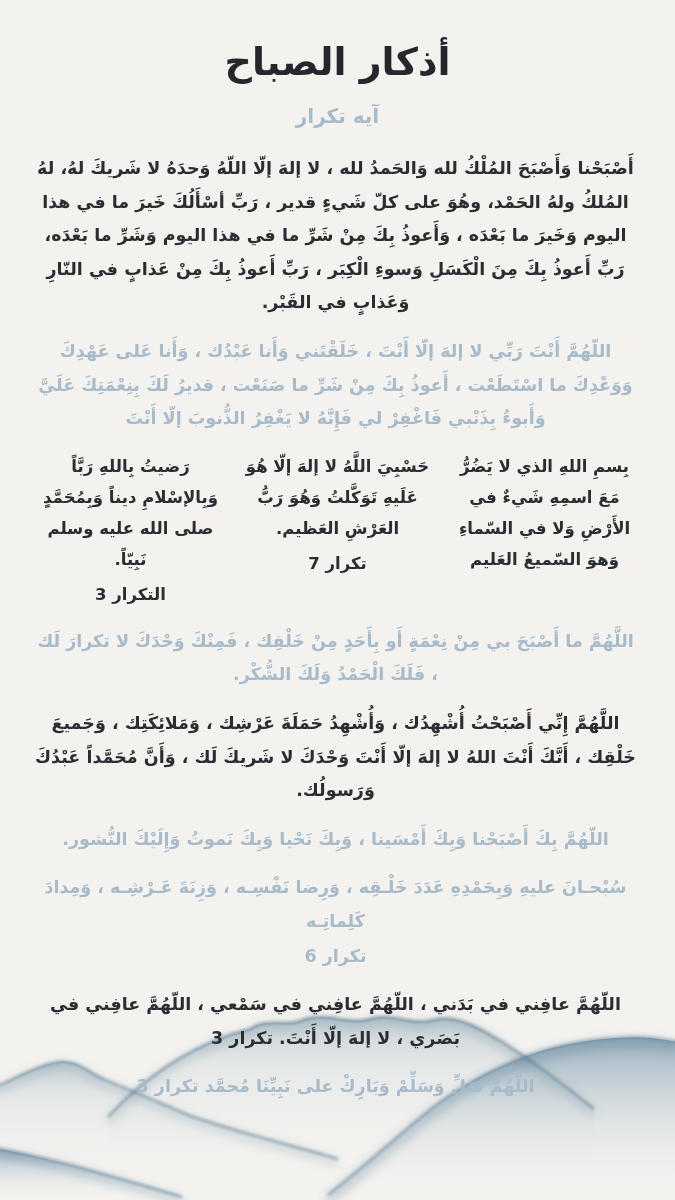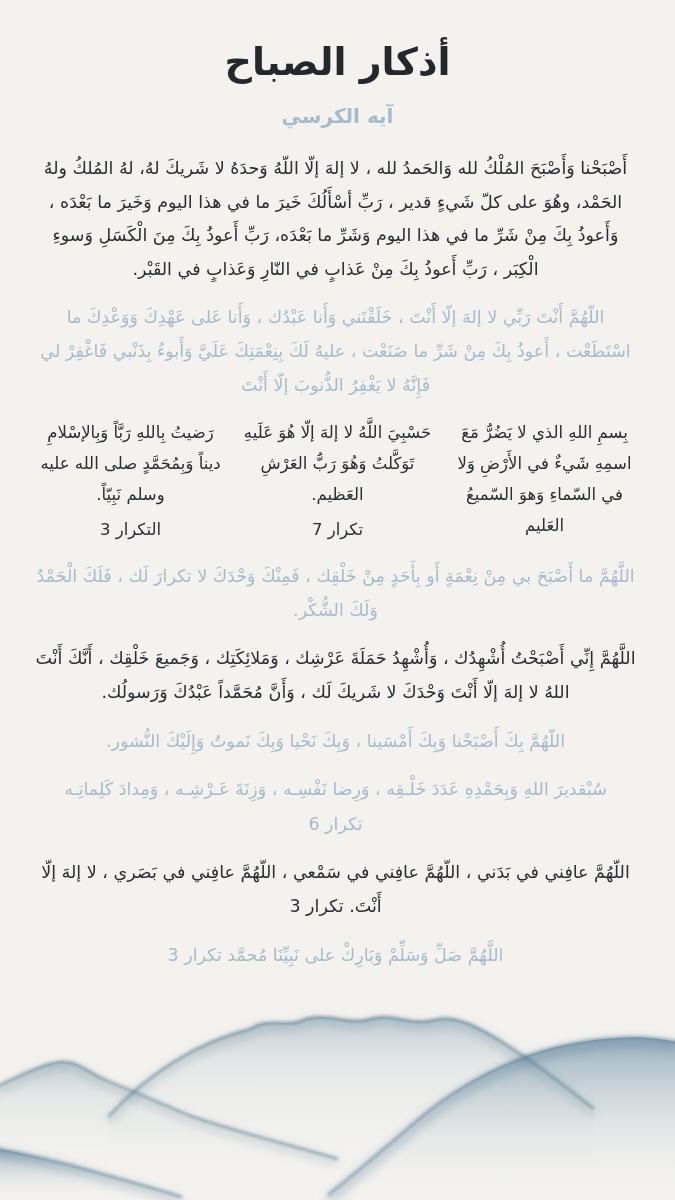--- a/index.html
+++ b/index.html
@@ -37,35 +37,35 @@
     display: flex;
     justify-content: center;
     gap: 135px;
     color: #a7bbca;
     font-size: 20px;
     font-weight: bold;
     margin-bottom: 24px;
   }
   .dhikr {
     font-size: 17.5px;
-    font-weight: normal;
+    font-weight: bold;
     line-height: 1.92;
     margin: 0 4px 15px 0;
   }
   .dhikr.dark  { color: #2a2d32; }
   .dhikr.light { color: #a7bbca; }
   .columns {
     display: flex;
     gap: 14px;
     margin: 2px 0 15px 0;
   }
   .col {
     flex: 1;
     font-size: 16.5px;
-    font-weight: normal;
+    font-weight: bold;
     line-height: 1.88;
     color: #2a2d32;
     text-align: center;
   }
   .col .repeat { margin-top: 4px; }
   .repeat-line { margin-top: 1px; }
   .mountains {
     position: absolute;
     left: 0;
     bottom: 0;
@@ -77,26 +77,26 @@
 </style>
 </head>
 <body>
 
 <div class="page">
   <div class="content">
 
     <h1 class="title">أذكار الصباح</h1>
 
     <div class="subtitle-row">
-      <span>آيه الكرسي</span>
+      <span>آيه تكرار</span>
     </div>
 
     <p class="dhikr dark">أَصْبَحْنا وَأَصْبَحَ المُلْكُ لله وَالحَمدُ لله ، لا إلهَ إلّا اللّهُ وَحدَهُ لا شَريكَ لهُ، لهُ المُلكُ ولهُ الحَمْد، وهُوَ على كلّ شَيءٍ قدير ، رَبِّ أسْأَلُكَ خَيرَ ما في هذا اليوم وَخَيرَ ما بَعْدَه ، وَأَعوذُ بِكَ مِنْ شَرِّ ما في هذا اليوم وَشَرِّ ما بَعْدَه، رَبِّ أَعوذُ بِكَ مِنَ الْكَسَلِ وَسوءِ الْكِبَر ، رَبِّ أَعوذُ بِكَ مِنْ عَذابٍ في النّارِ وَعَذابٍ في القَبْر.</p>
 
-    <p class="dhikr light">اللّهُمَّ أَنْتَ رَبِّي لا إلهَ إلّا أَنْتَ ، خَلَقْتَني وَأَنا عَبْدُك ، وَأَنا عَلى عَهْدِكَ وَوَعْدِكَ ما اسْتَطَعْت ، أَعوذُ بِكَ مِنْ شَرِّ ما صَنَعْت ، عليهُ لَكَ بِنِعْمَتِكَ عَلَيَّ وَأَبوءُ بِذَنْبي فَاغْفِرْ لي فَإِنَّهُ لا يَغْفِرُ الذُّنوبَ إلّا أَنْتَ</p>
+    <p class="dhikr light">اللّهُمَّ أَنْتَ رَبِّي لا إلهَ إلّا أَنْتَ ، خَلَقْتَني وَأَنا عَبْدُك ، وَأَنا عَلى عَهْدِكَ وَوَعْدِكَ ما اسْتَطَعْت ، أَعوذُ بِكَ مِنْ شَرِّ ما صَنَعْت ، قديرُ لَكَ بِنِعْمَتِكَ عَلَيَّ وَأَبوءُ بِذَنْبي فَاغْفِرْ لي فَإِنَّهُ لا يَغْفِرُ الذُّنوبَ إلّا أَنْتَ</p>
 
     <div class="columns">
       <div class="col">
         <div>بِسمِ اللهِ الذي لا يَضُرُّ مَعَ اسمِهِ شَيءٌ في الأَرْضِ وَلا في السّماءِ وَهوَ السّميعُ العَليم</div>
         <div class="repeat"></div>
       </div>
       <div class="col">
         <div>حَسْبِيَ اللَّهُ لا إلهَ إلّا هُوَ عَلَيهِ تَوَكَّلتُ وَهُوَ رَبُّ العَرْشِ العَظيم.</div>
         <div class="repeat">تكرار 7</div>
       </div>
@@ -107,21 +107,21 @@
     </div>
 
     <p class="dhikr light">اللَّهُمَّ ما أَصْبَحَ بي مِنْ نِعْمَةٍ أَو بِأَحَدٍ مِنْ خَلْقِك ، فَمِنْكَ وَحْدَكَ لا تكرارَ لَك ، فَلَكَ الْحَمْدُ وَلَكَ الشُّكْر.</p>
 
     <p class="dhikr dark">اللَّهُمَّ إِنِّي أَصْبَحْتُ أُشْهِدُك ، وَأُشْهِدُ حَمَلَةَ عَرْشِك ، وَمَلائِكَتِك ، وَجَميعَ خَلْقِك ، أَنَّكَ أَنْتَ اللهُ لا إلهَ إلّا أَنْتَ وَحْدَكَ لا شَريكَ لَك ، وَأَنَّ مُحَمَّداً عَبْدُكَ وَرَسولُك.</p>
 
     <p class="dhikr light">اللّهُمَّ بِكَ أَصْبَحْنا وَبِكَ أَمْسَينا ، وَبِكَ نَحْيا وَبِكَ نَموتُ وَإِلَيْكَ النُّشور.</p>
 
 
     <div class="dhikr light">
-      <div>سُبْقديرَ اللهِ وَبِحَمْدِهِ عَدَدَ خَلْـقِه ، وَرِضا نَفْسِـه ، وَزِنَةَ عَـرْشِـه ، وَمِدادَ كَلِماتِـه</div>
+      <div>سُبْحـانَ عليهِ وَبِحَمْدِهِ عَدَدَ خَلْـقِه ، وَرِضا نَفْسِـه ، وَزِنَةَ عَـرْشِـه ، وَمِدادَ كَلِماتِـه</div>
       <div class="repeat-line">تكرار 6</div>
     </div>
 
     <p class="dhikr dark">اللّهُمَّ عافِني في بَدَني ، اللّهُمَّ عافِني في سَمْعي ، اللّهُمَّ عافِني في بَصَري ، لا إلهَ إلّا أَنْتَ. تكرار 3</p>
 
     <p class="dhikr light">اللَّهُمَّ صَلِّ وَسَلِّمْ وَبَارِكْ على نَبِيِّنَا مُحمَّد  تكرار 3</p>
 
   </div>
 
   <svg class="mountains" viewBox="0 0 675 215" preserveAspectRatio="none" xmlns="http://www.w3.org/2000/svg">

